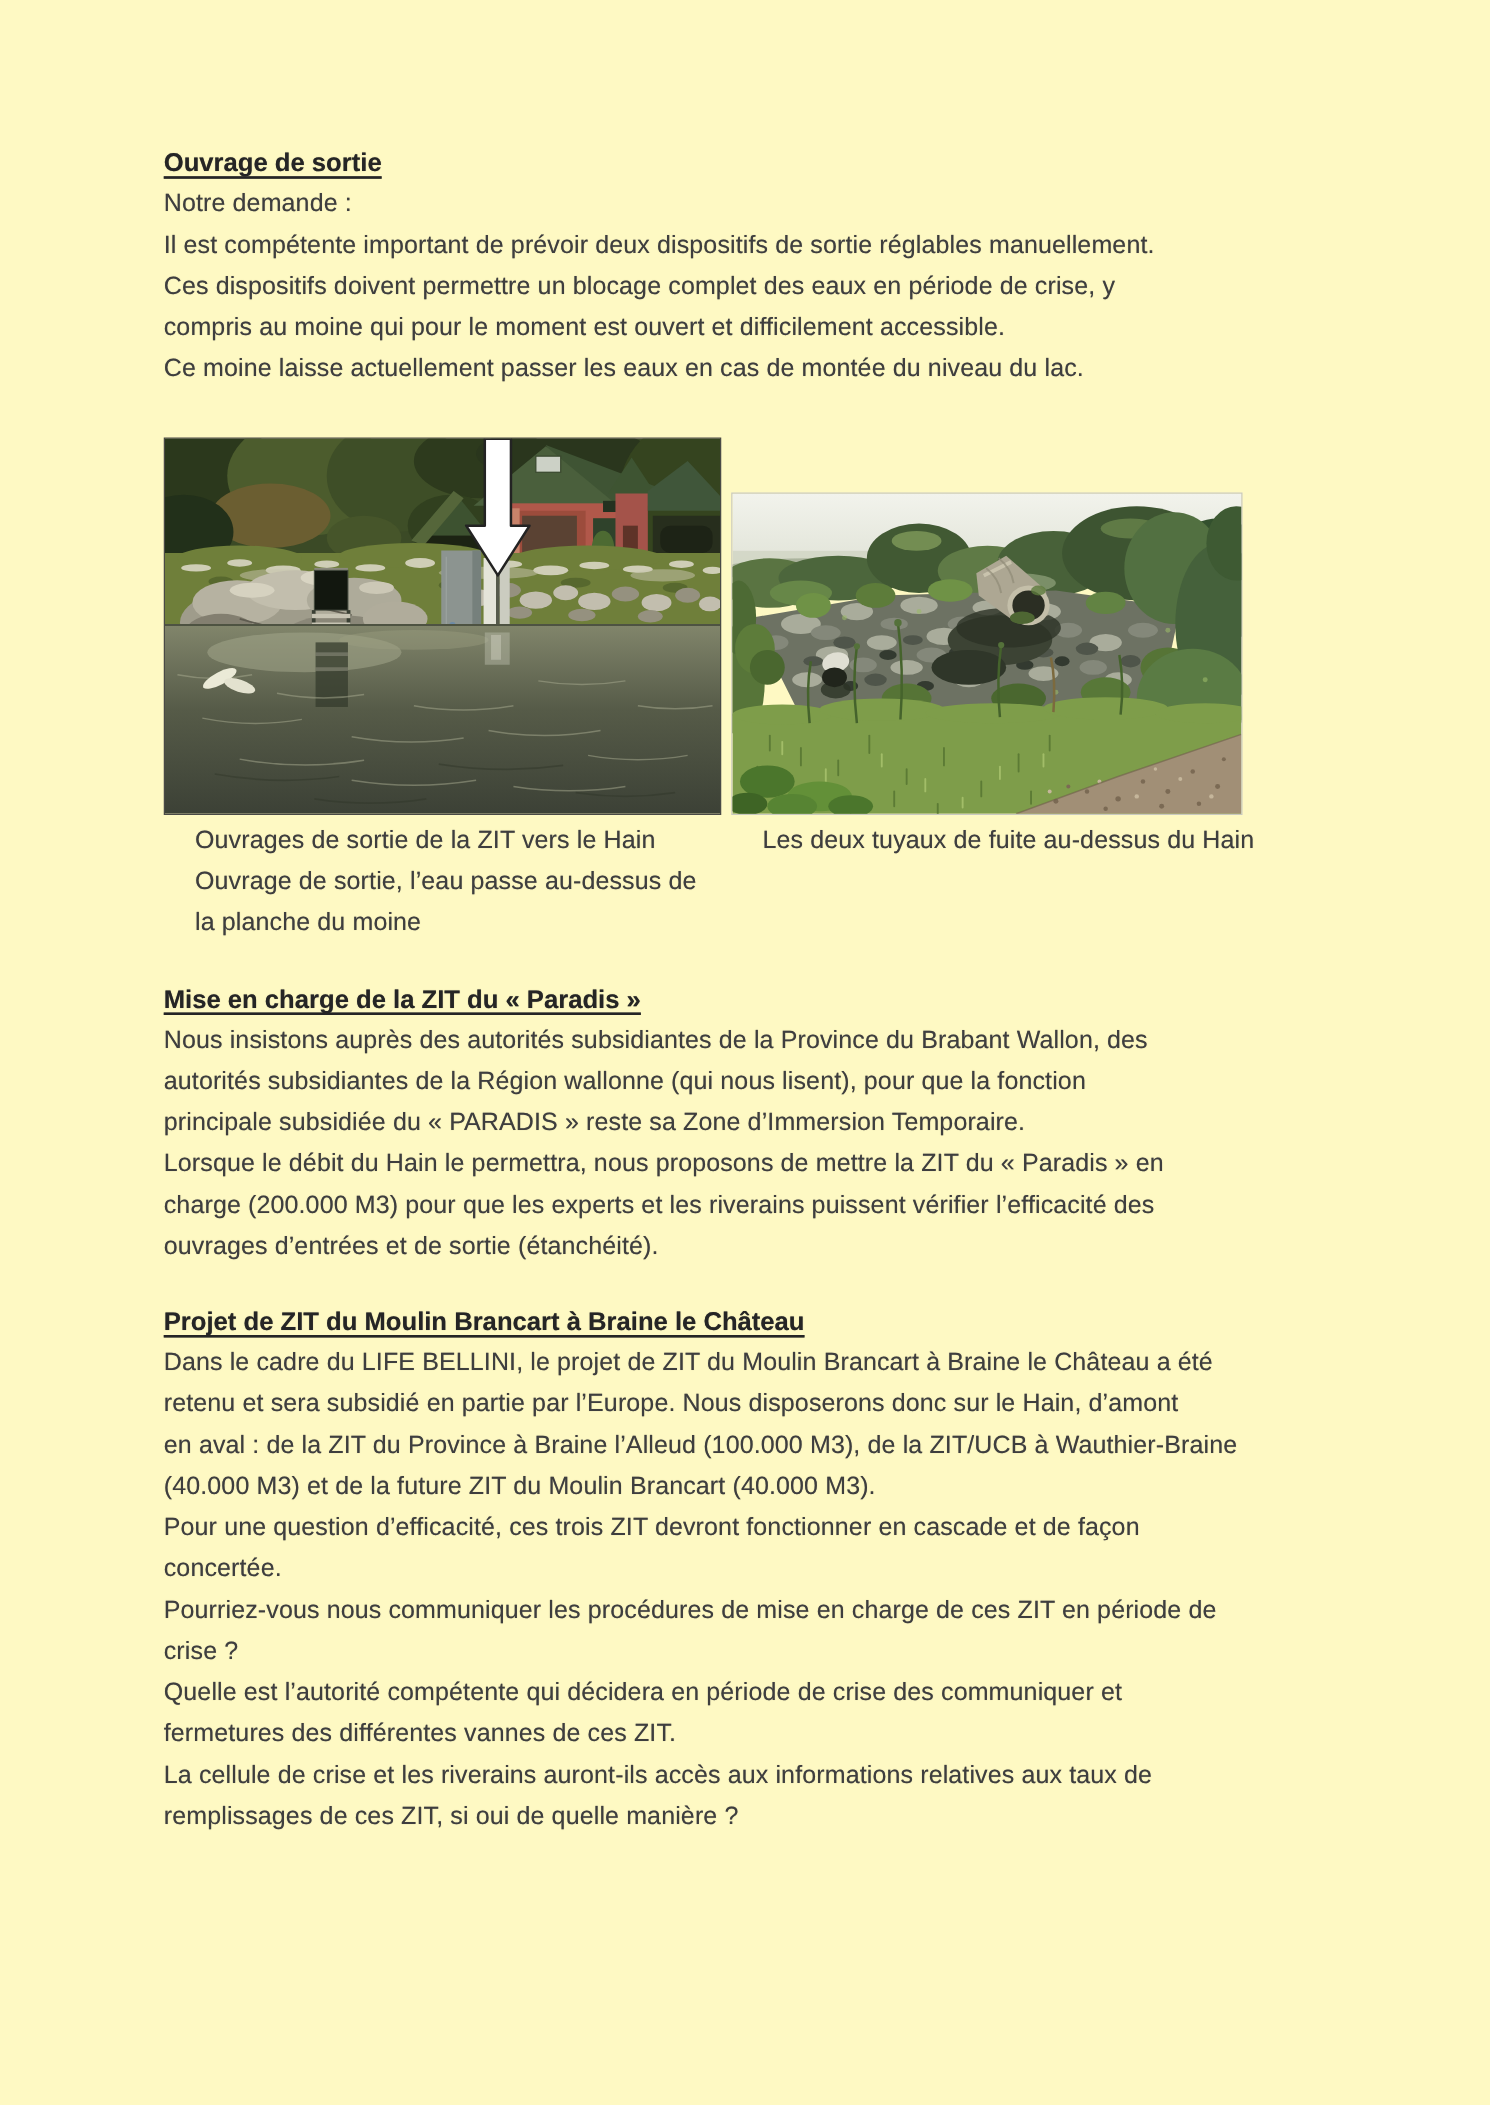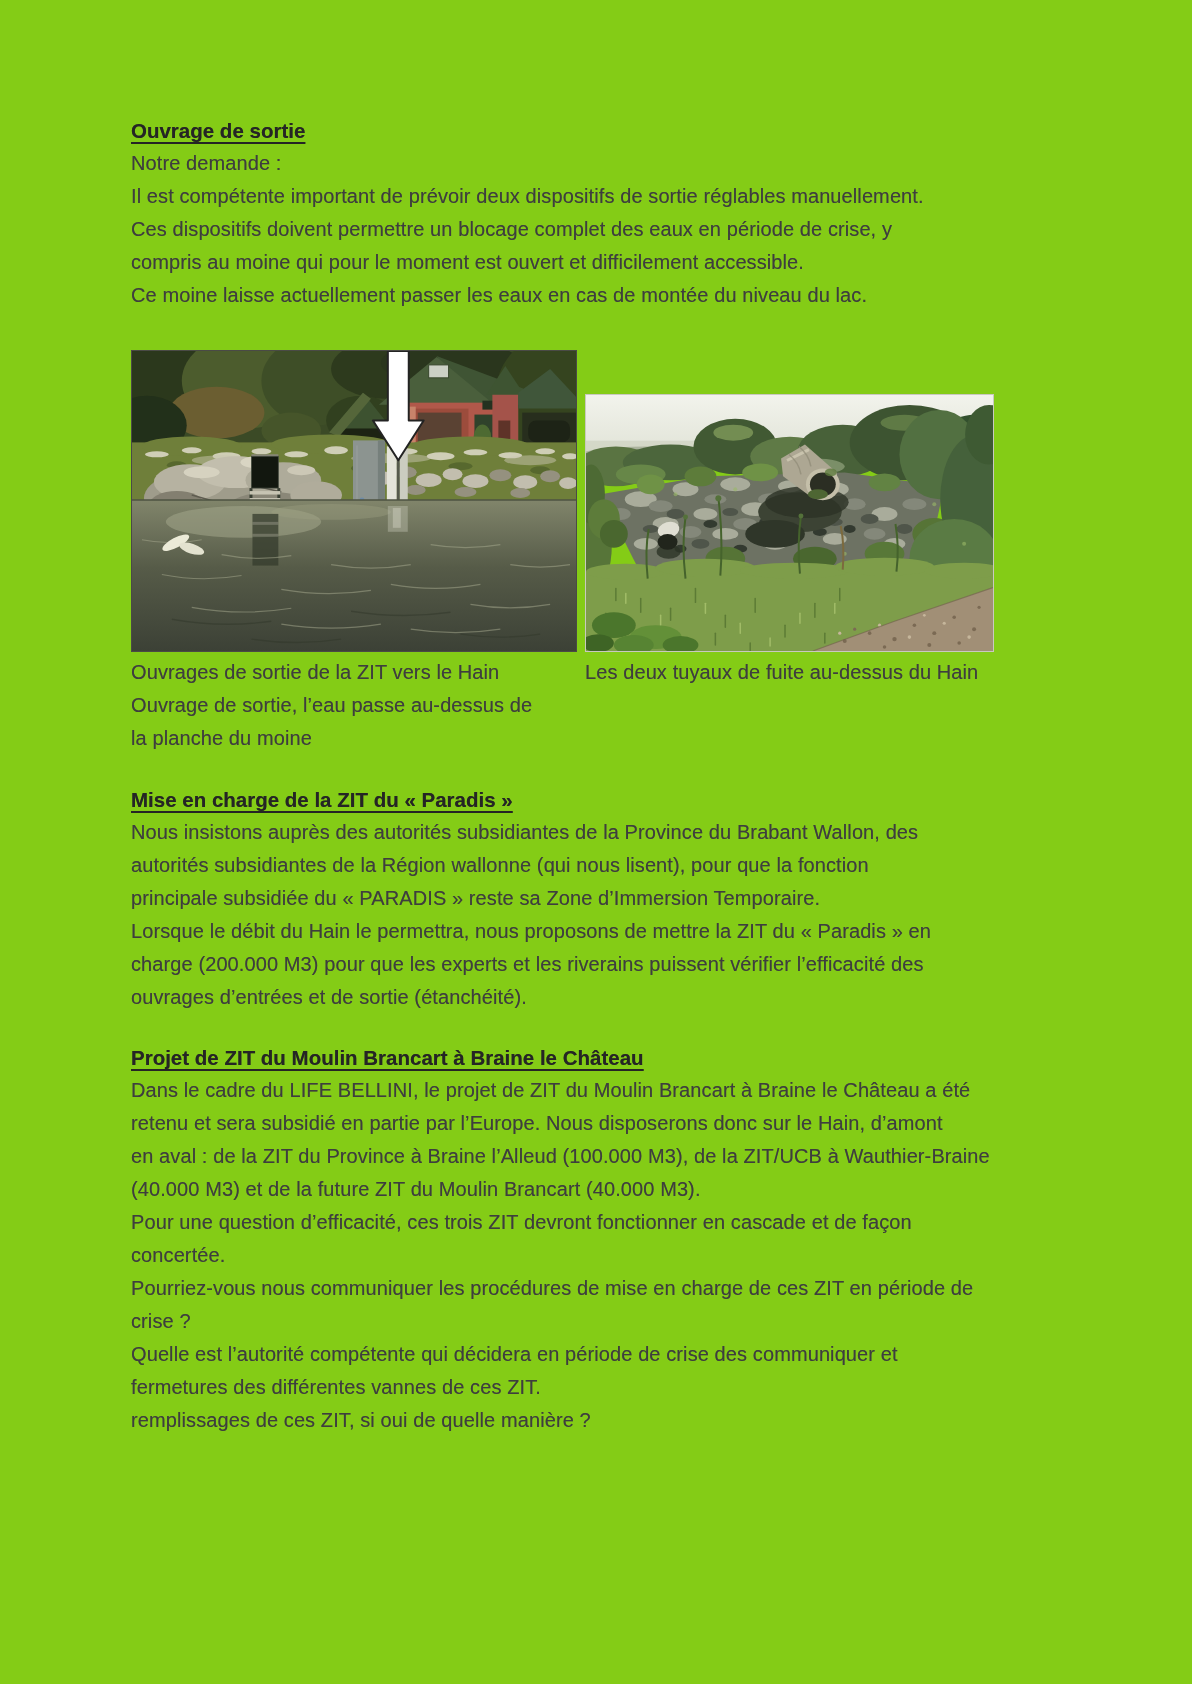--- a/index.html
+++ b/index.html
@@ -1,18 +1,18 @@
 <!DOCTYPE html>
 <html><head>
 <meta charset="utf-8">
 <style>
   html,body { margin:0; padding:0; background:#ffffff; }
   .page {
     position:relative; width:1192px; height:1684px;
-    background:#84cc16; overflow:hidden;
+    background:#fef9c3; overflow:hidden;
     font-family:"Liberation Sans","DejaVu Sans",sans-serif;
   }
   .content { position:absolute; left:131px; top:114px; width:950px; }
   .line {
     font-size:20px; line-height:33px; color:#3e3e3e;
     letter-spacing:.1px; white-space:nowrap;
     text-shadow:0 0 .6px rgba(70,70,70,.55);
     margin:0;
   }
   .section-heading {
@@ -21,21 +21,21 @@
     text-shadow:0 0 .6px rgba(40,40,40,.6);
     margin:0; white-space:nowrap;
   }
   .gap-before-h2 { margin-top:28px; }
   .gap-before-h3 { margin-top:27px; }
   .photos-row { display:flex; align-items:flex-end; gap:8px; margin-top:38px; }
   figure.photo { margin:0; box-sizing:border-box; }
   .photo-left  { width:446px; height:302px; border:1.5px solid #4a4a46; }
   .photo-right { width:409px; height:258px; border:1px solid #c9c9c0; }
   figure.photo svg { display:block; width:100%; height:100%; }
-  .captions-row { display:flex; gap:8px; margin-top:4px; }
+  .captions-row { display:flex; gap:8px; margin-top:4px;margin-left:25px; }
   .caption-col-left { width:446px; }
   .caption-col-right { width:409px; }
 </style>
 </head>
 <body>
 
 <div class="page">
   <div class="content">
 
     <h2 class="section-heading">Ouvrage de sortie</h2>
@@ -482,16 +482,17 @@
     <p class="line">Dans le cadre du LIFE BELLINI, le projet de ZIT du Moulin Brancart à Braine le Château a été</p>
     <p class="line">retenu et sera subsidié en partie par l’Europe. Nous disposerons donc sur le Hain, d’amont</p>
     <p class="line">en aval : de la ZIT du Province à Braine l’Alleud (100.000 M3), de la ZIT/UCB à Wauthier-Braine</p>
     <p class="line">(40.000 M3) et de la future ZIT du Moulin Brancart (40.000 M3).</p>
     <p class="line">Pour une question d’efficacité, ces trois ZIT devront fonctionner en cascade et de façon</p>
     <p class="line">concertée.</p>
     <p class="line">Pourriez-vous nous communiquer les procédures de mise en charge de ces ZIT en période de</p>
     <p class="line">crise ?</p>
     <p class="line">Quelle est l’autorité compétente qui décidera en période de crise des communiquer et</p>
     <p class="line">fermetures des différentes vannes de ces ZIT.</p>
+    <p class="line">La cellule de crise et les riverains auront-ils accès aux informations relatives aux taux de</p>
     <p class="line">remplissages de ces ZIT, si oui de quelle manière ?</p>
 
   </div>
 </div>
 
 </body></html>

